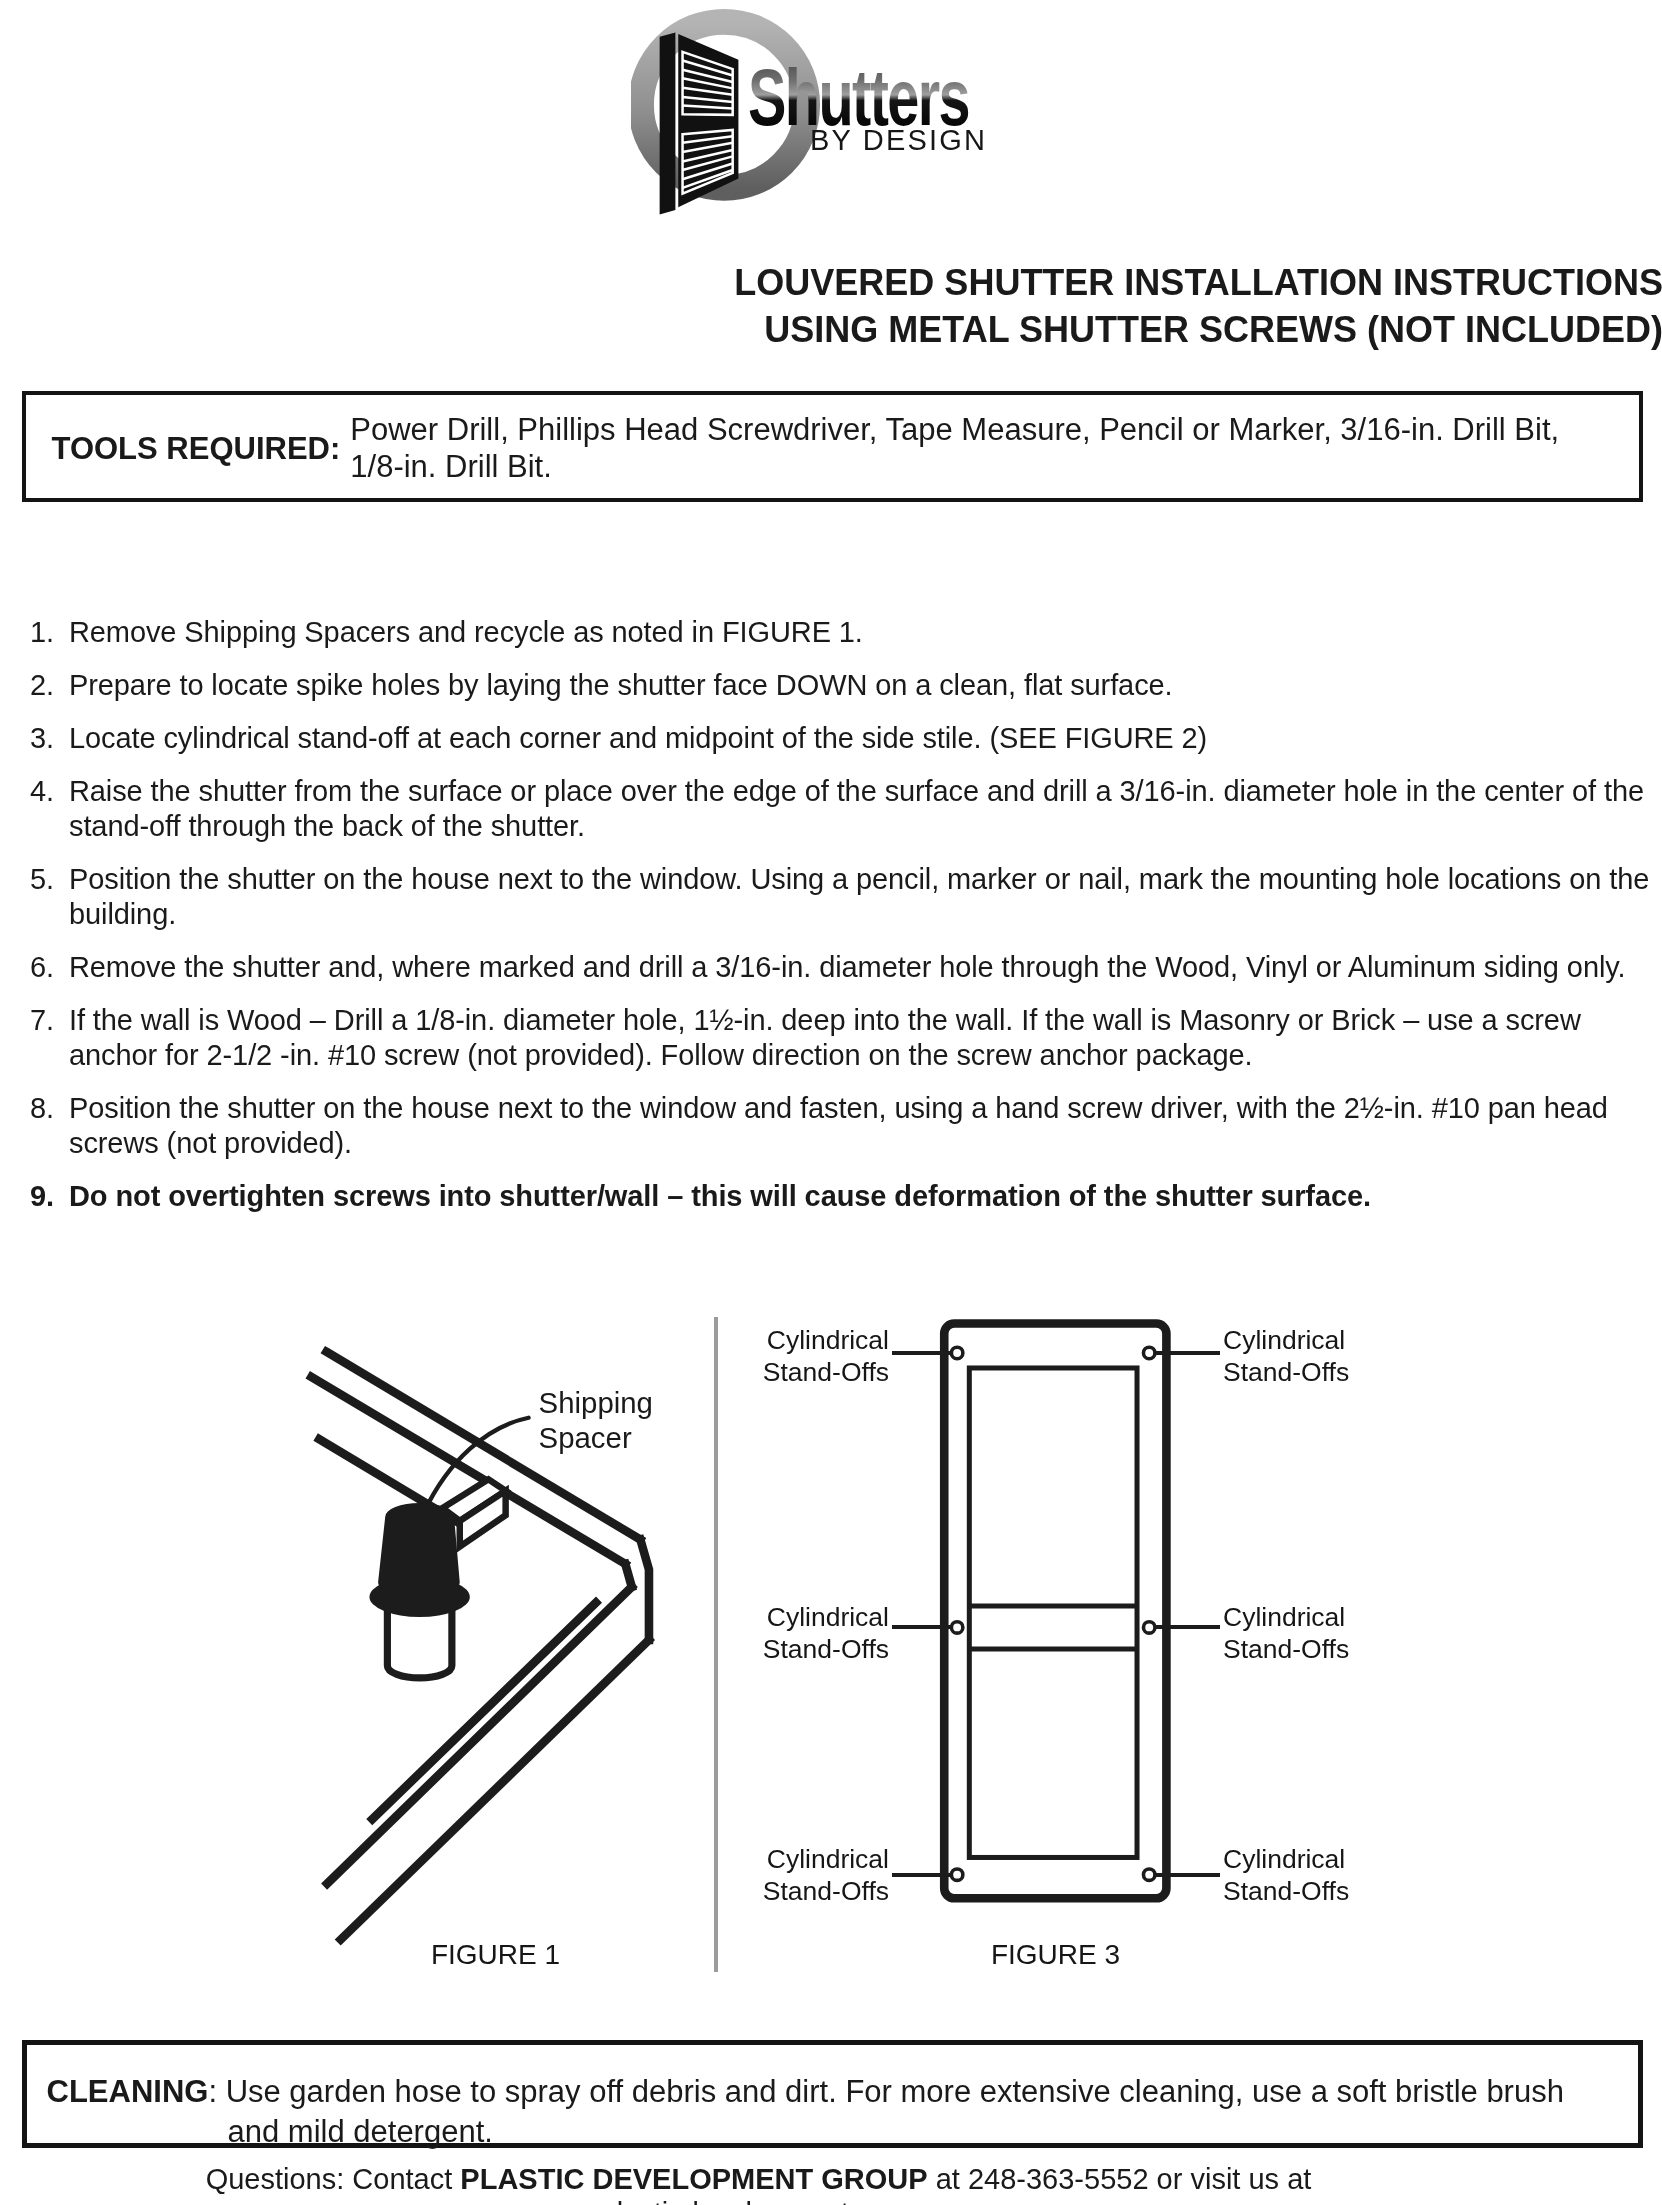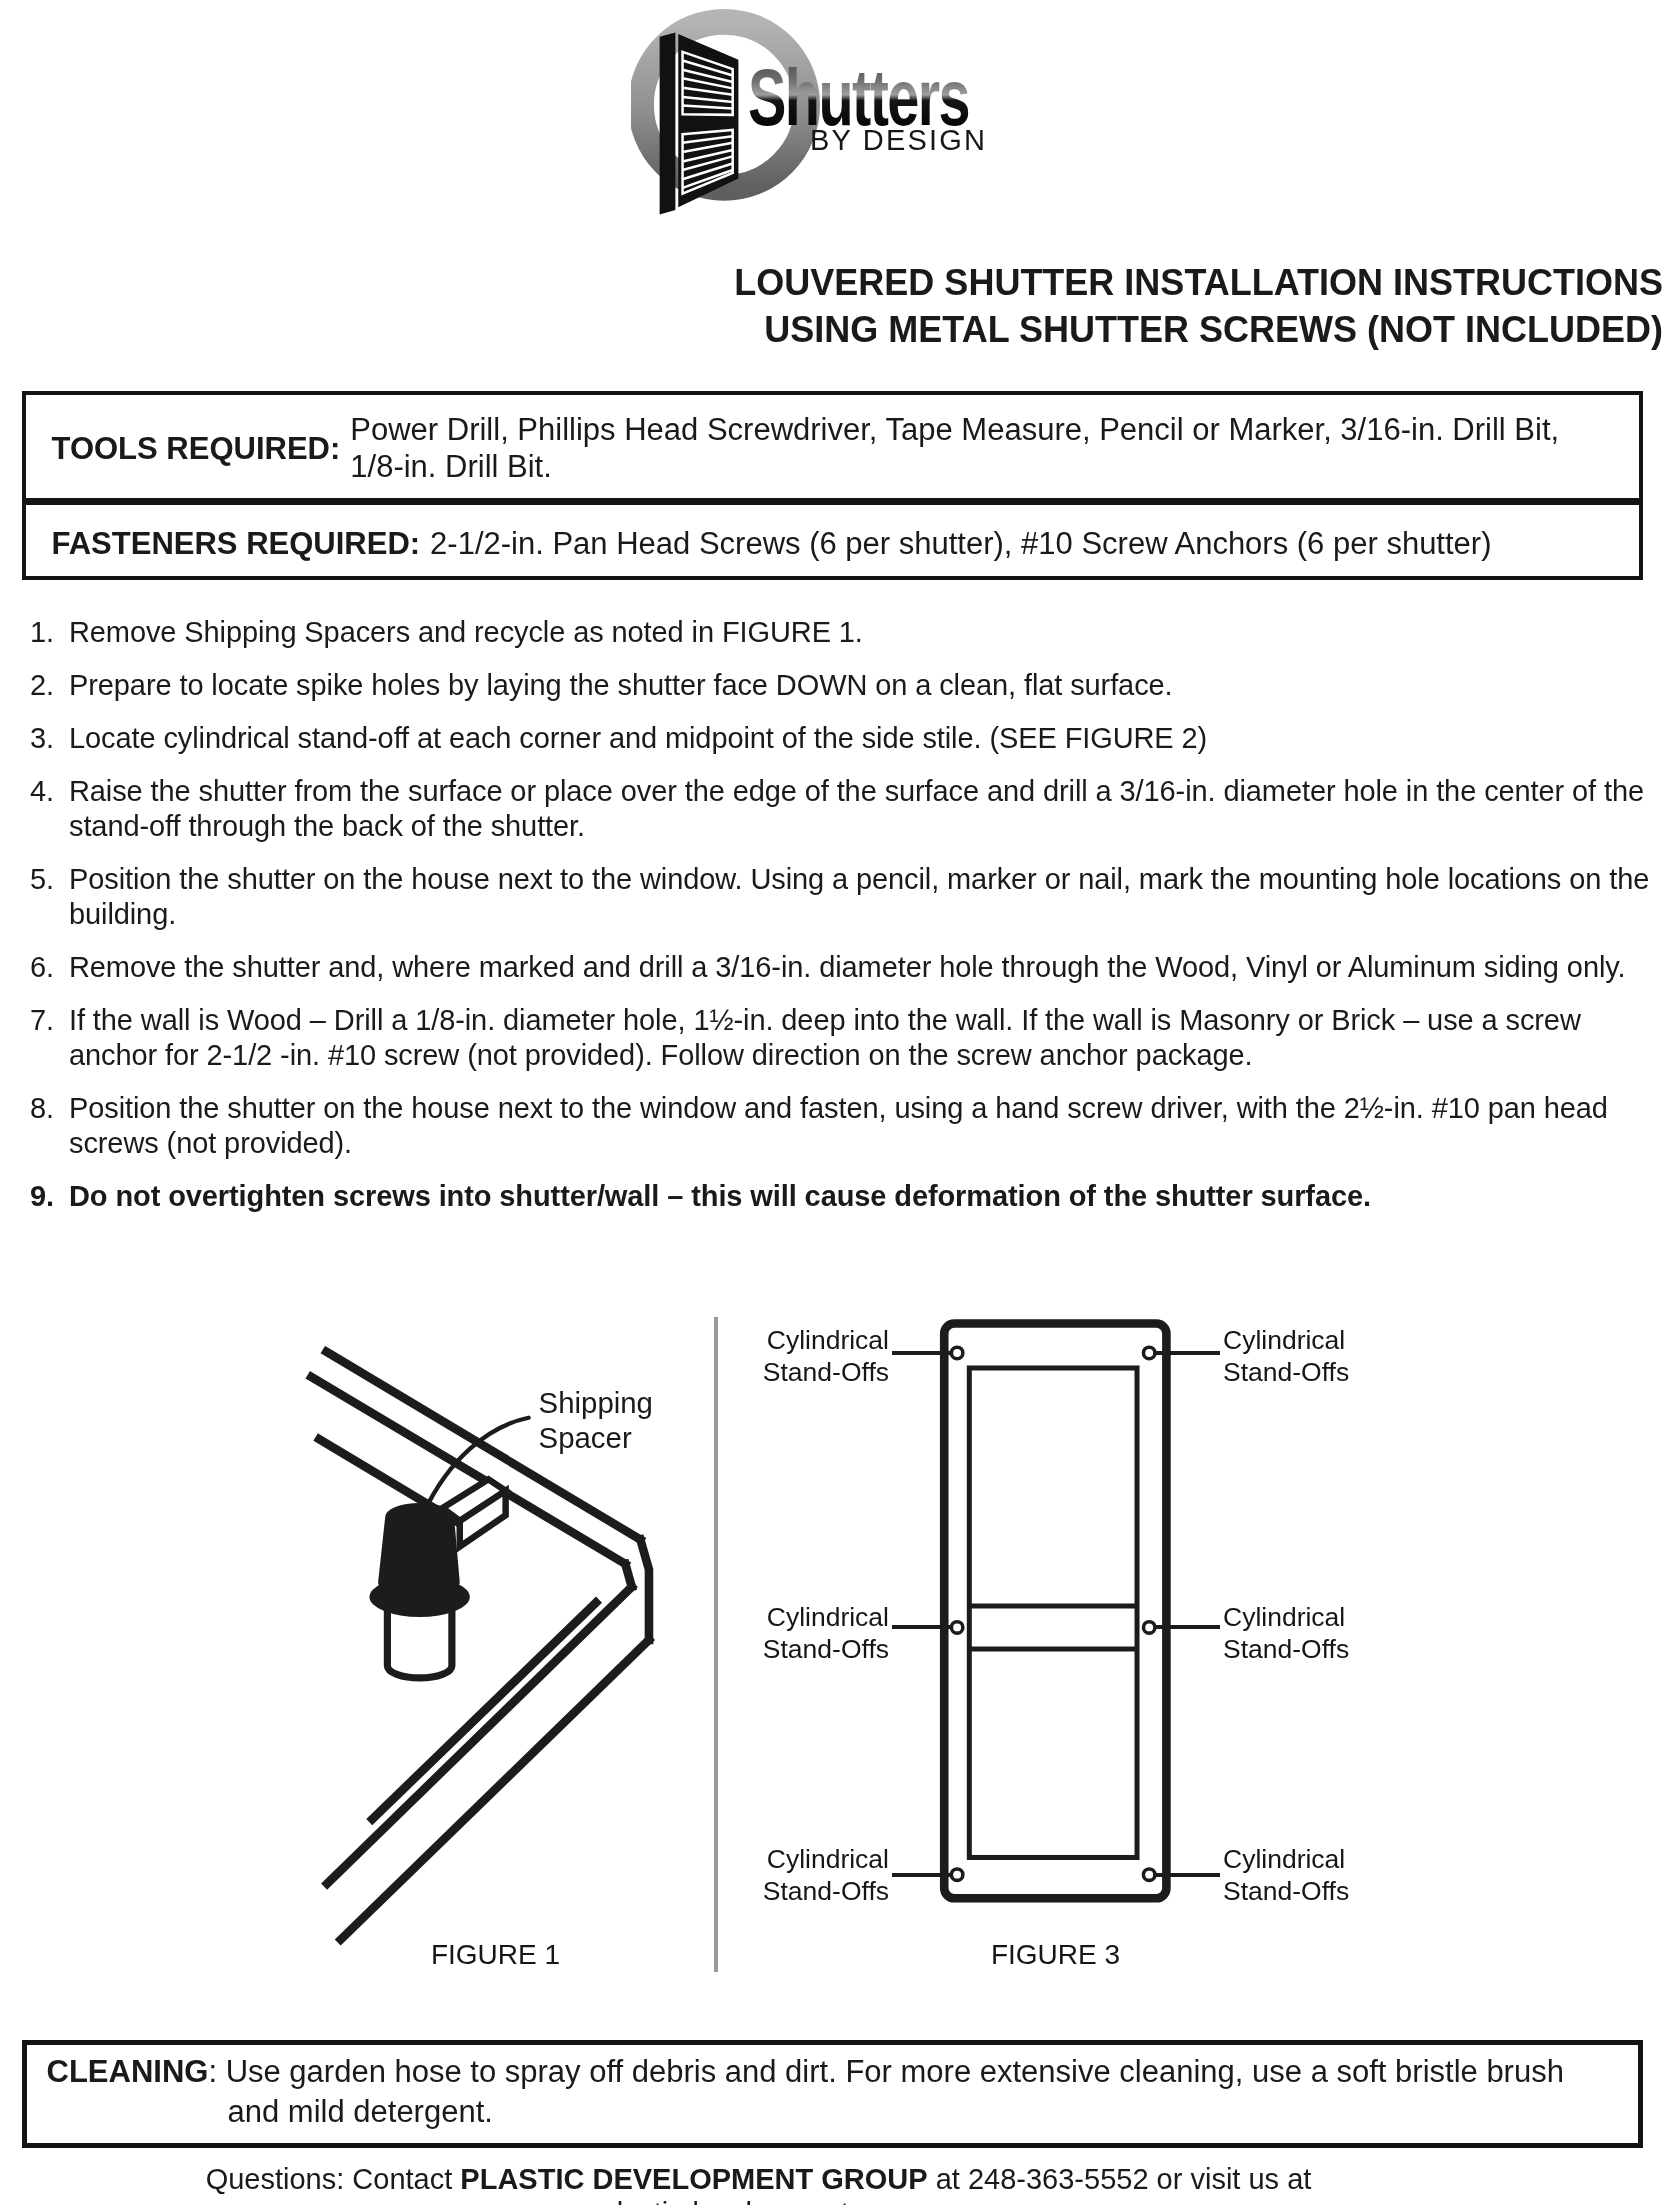--- a/index.html
+++ b/index.html
@@ -51,21 +51,21 @@
   .so-label { font-size:26.5px; line-height:32px; color:#161616; }
   .so-label.sol { left:731px; width:158px; text-align:right; }
   .so-label.sor { left:1223px; width:179px; text-align:left; }
   .leader { height:3.6px; background:#1c1c1c; }
 
   .fig-caption { top:1939px; width:215px; text-align:center; font-size:28px; color:#161616; }
   .cap1 { left:388px; } .cap2 { left:948px; }
 
   
   .cleanbox { left:21.5px; top:2040px; width:1621px; height:108px;
-    border:5.7px solid #141414; background:#fff; padding:7px 20px; font-size:31px; line-height:40px; }
+    border:5.7px solid #141414; background:#fff; padding:27px 20px; font-size:31px; line-height:40px; }
   .cleanbox .indent { margin-left:181px; }
 
   
   .footer { left:0; top:2162px; width:1517px; text-align:center; font-size:29px; line-height:34px; }
 </style>
 </head>
 <body>
 
 <div class="page">
 
@@ -110,24 +110,20 @@
   </h1>
 
   <section class="abs reqbox">
     <div class="req-row">
       <b>TOOLS REQUIRED:</b>
       <div>
         <div>Power Drill, Phillips Head Screwdriver, Tape Measure, Pencil or Marker, 3/16-in. Drill Bit,</div>
         <div>1/8-in. Drill Bit.</div>
       </div>
     </div>
-    <div class="req-row fasteners">
-      <b>FASTENERS REQUIRED:</b>
-      <div>2-1/2-in. Pan Head Screws (6 per shutter), #10 Screw Anchors (6 per shutter)</div>
-    </div>
   </section>
 
   <ol class="abs steps">
     <li><span class="num">1.</span><span class="txt">Remove Shipping Spacers and recycle as noted in FIGURE 1.</span></li>
     <li><span class="num">2.</span><span class="txt">Prepare to locate spike holes by laying the shutter face DOWN on a clean, flat surface.</span></li>
     <li><span class="num">3.</span><span class="txt">Locate cylindrical stand-off at each corner and midpoint of the side stile. (SEE FIGURE 2)</span></li>
     <li><span class="num">4.</span><span class="txt">Raise the shutter from the surface or place over the edge of the surface and drill a 3/16-in. diameter hole in the center of the stand-off through the back of the shutter.</span></li>
     <li><span class="num">5.</span><span class="txt">Position the shutter on the house next to the window. Using a pencil, marker or nail, mark the mounting hole locations on the building.</span></li>
     <li><span class="num">6.</span><span class="txt">Remove the shutter and, where marked and drill a 3/16-in. diameter hole through the Wood, Vinyl or Aluminum siding only.</span></li>
     <li><span class="num">7.</span><span class="txt">If the wall is Wood – Drill a 1/8-in. diameter hole, 1½-in. deep into the wall. If the wall is Masonry or Brick – use a screw anchor for 2-1/2 -in. #10 screw (not provided). Follow direction on the screw anchor package.</span></li>

